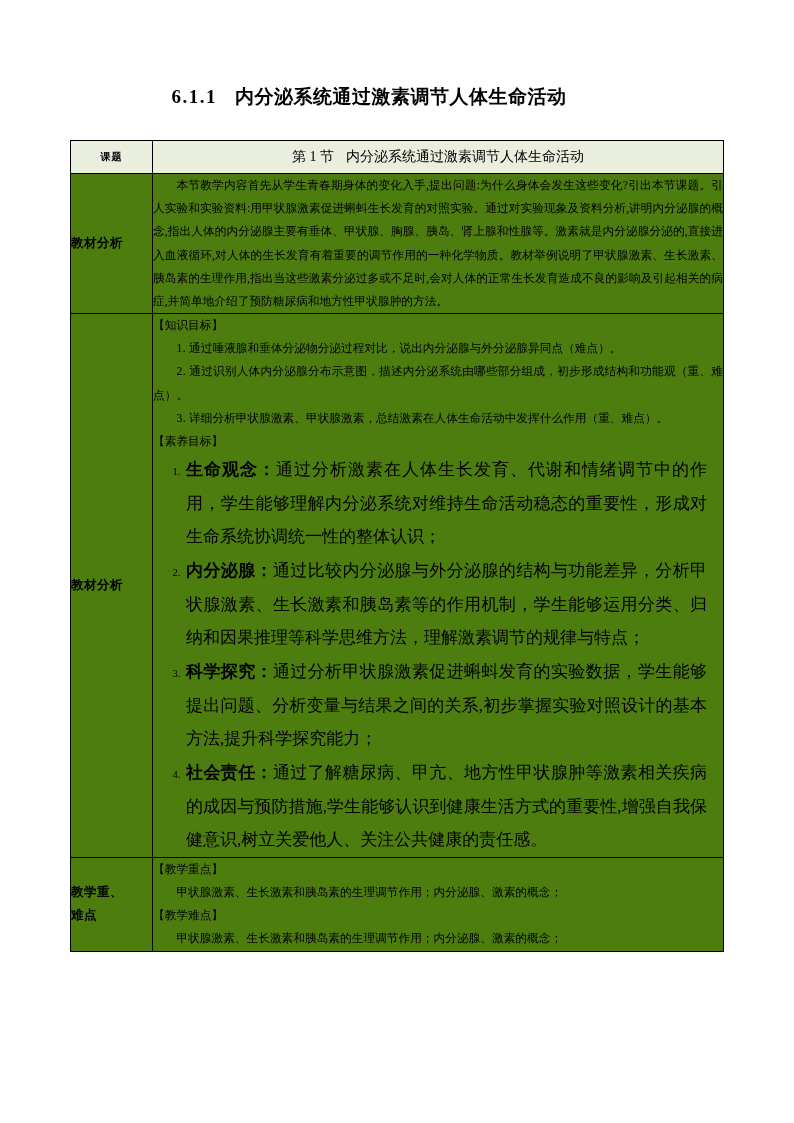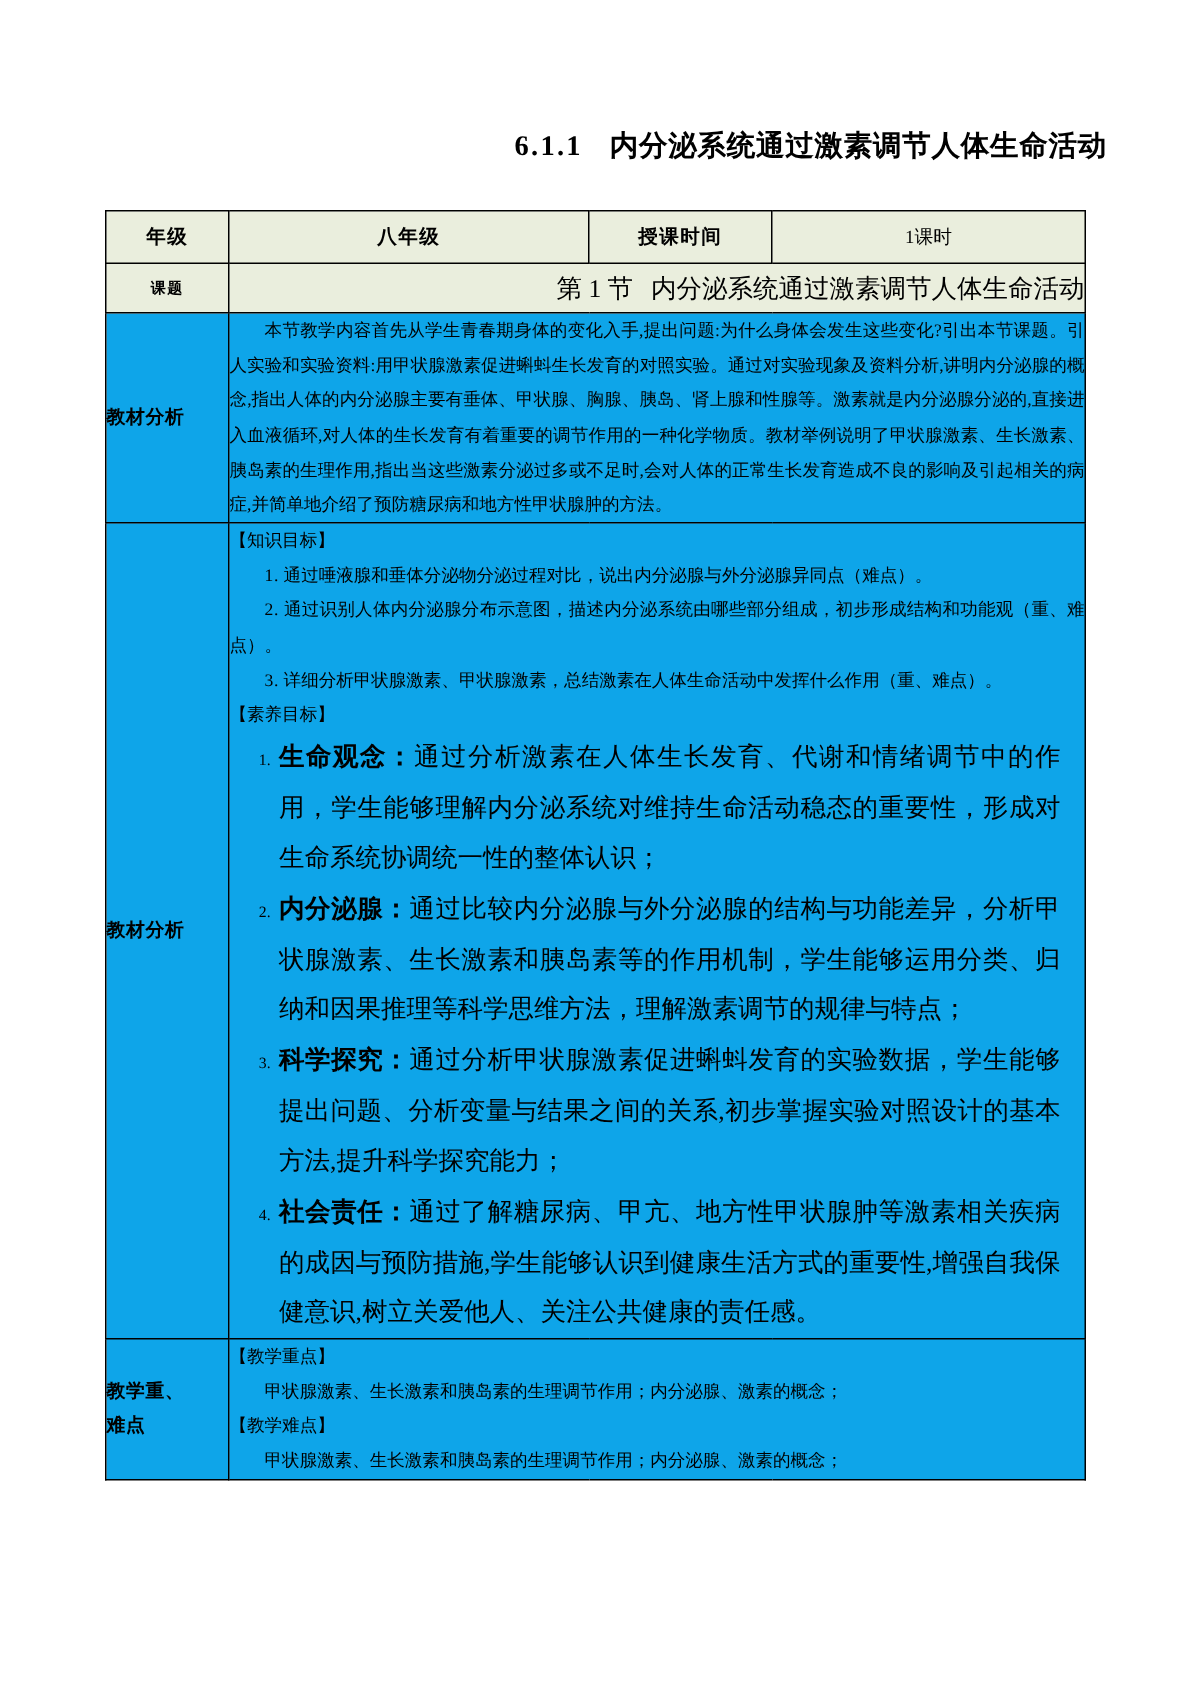--- a/index.html
+++ b/index.html
@@ -22,21 +22,21 @@
     width: 794px;
     height: 1123px;
   }
 
   
   .doc-title {
     position: absolute;
     left: 0;
     top: 84px;
     width: 738px;
-    text-align: right;
+    text-align: center;
     font-size: 19px;
     font-weight: bold;
     letter-spacing: 0.5px;
     font-family: "Liberation Serif", "DejaVu Serif", serif;
   }
   .doc-title .num {
     font-family: "Liberation Serif", "DejaVu Serif", serif;
     letter-spacing: 1.5px;
   }
   .doc-title .gap { display:inline-block; width: 18px; }
@@ -51,21 +51,21 @@
     table-layout: fixed;
     font-size: 11.6px;
   }
   table.main td {
     border: 1px solid #000000;
     vertical-align: middle;
     padding: 0;
   }
 
   .tint { background: #eaeedd; }
-  .white { background: #0ea5e9; }
+  .white { background: #4d7c0f; }
 
   
   .h-lab {
     text-align: center;
     font-weight: bold;
     font-size: 13px;
     height: 34px;
     letter-spacing: 1px;
   }
   .h-val {
@@ -82,22 +82,22 @@
 
   
   .r2-lab {
     text-align: center;
     font-weight: bold;
     font-size: 10px;
     letter-spacing: 1px;
     height: 32px;
   }
   .r2-val {
-    text-align: right;
-    font-size: 17px;
+    text-align: center;
+    font-size: 14px;
     padding-left: 6px;
   }
   .r2-val .sp { display:inline-block; width: 12px; }
 
   
   .lab-cell {
     text-align: left;
     font-weight: bold;
     font-size: 12.5px;
     letter-spacing: 0.5px;
@@ -163,26 +163,20 @@
 
   <table class="main">
     <colgroup>
       <col style="width:82px">
       <col style="width:240px">
       <col style="width:122px">
       <col style="width:209px">
     </colgroup>
     <tbody>
 
-      <tr>
-        <td class="tint h-lab">年级</td>
-        <td class="tint h-val">八年级</td>
-        <td class="tint h-val">授课时间</td>
-        <td class="tint h-val-num">1课时</td>
-      </tr>
 
       <tr>
         <td class="tint r2-lab">课题</td>
         <td class="tint r2-val" colspan="3">
           <span>第 1 节</span><span class="sp"></span><span>内分泌系统通过激素调节人体生命活动</span>
         </td>
       </tr>
 
       <tr>
         <td class="white lab-cell">教材分析</td>

